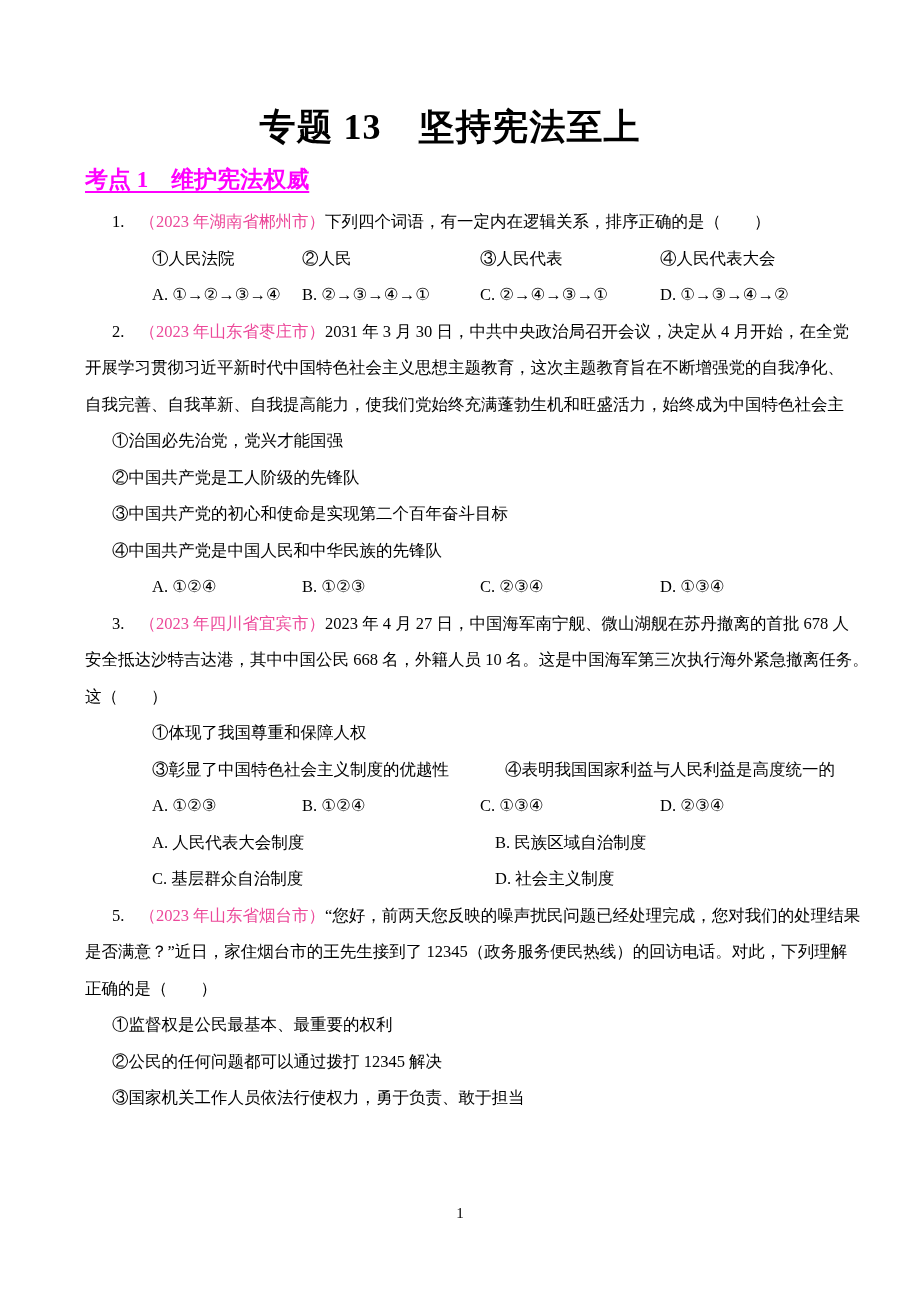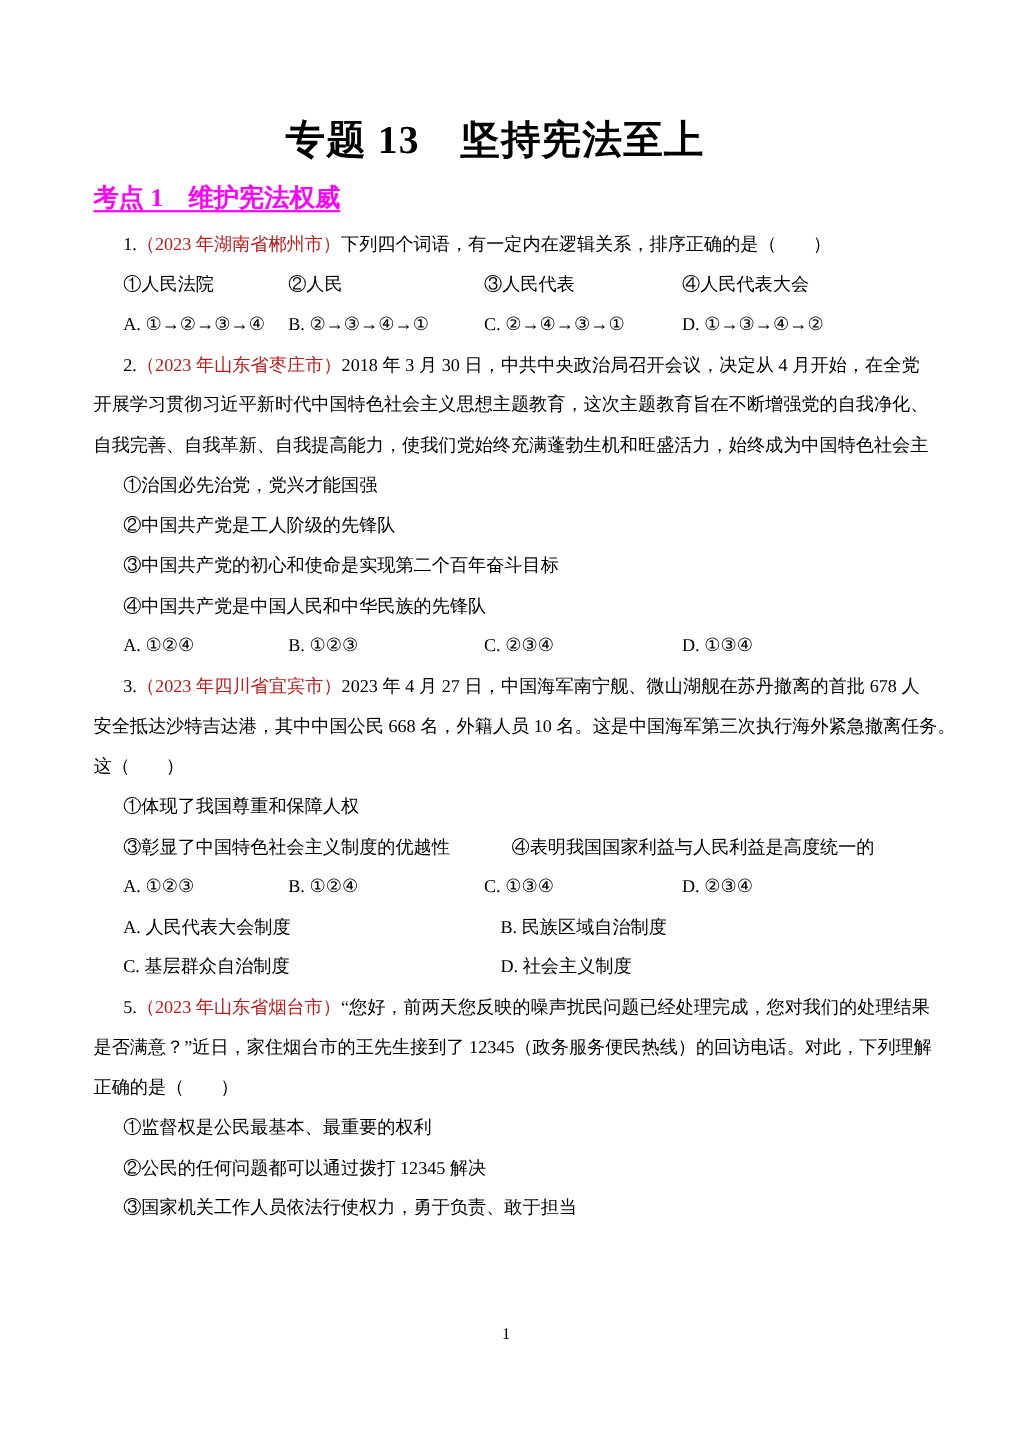--- a/index.html
+++ b/index.html
@@ -42,28 +42,28 @@
   }
   .line {
     position: relative;
     height: 36.5px;
     line-height: 36.5px;
     white-space: nowrap;
   }
   .first { text-indent: 27px; }
   .ind   { padding-left: 27px; }
   .just  { text-align: justify; text-align-last: justify; }
-  .row span { position: absolute; top: 0; }
+  .row span { position: absolute; top: 0; margin-left: 40px; }
   .c1 { left: 27px; }
   .c2 { left: 177px; }
   .c3 { left: 355px; }
   .c4 { left: 535px; }
   .c5 { left: 380px; }
   .c6 { left: 370px; }
-  .cite { color: #b91c1c; }
+  .cite { color: #ec4899; margin-left: 15px; }
   .page-number {
     position: absolute;
     top: 1203px; left: 0;
     width: 920px;
     text-align: center;
     font-size: 15px;
     line-height: 20px;
   }
 </style>
 </head>
@@ -87,21 +87,21 @@
       </div>
       <div class="line row">
         <span class="c1">A. ①→②→③→④</span>
         <span class="c2">B. ②→③→④→①</span>
         <span class="c3">C. ②→④→③→①</span>
         <span class="c4">D. ①→③→④→②</span>
       </div>
     </div>
 
     <div>
-      <div class="line first just"><span>2.</span><span class="cite">（2023 年山东省枣庄市）</span><span>2018 年 3 月 30 日，中共中央政治局召开会议，决定从 4 月开始，在全党</span></div>
+      <div class="line first just"><span>2.</span><span class="cite">（2023 年山东省枣庄市）</span><span>2031 年 3 月 30 日，中共中央政治局召开会议，决定从 4 月开始，在全党</span></div>
       <div class="line just">开展学习贯彻习近平新时代中国特色社会主义思想主题教育，这次主题教育旨在不断增强党的自我净化、</div>
       <div class="line just">自我完善、自我革新、自我提高能力，使我们党始终充满蓬勃生机和旺盛活力，始终成为中国特色社会主</div>
       <div class="line ind">①治国必先治党，党兴才能国强</div>
       <div class="line ind">②中国共产党是工人阶级的先锋队</div>
       <div class="line ind">③中国共产党的初心和使命是实现第二个百年奋斗目标</div>
       <div class="line ind">④中国共产党是中国人民和中华民族的先锋队</div>
       <div class="line row">
         <span class="c1">A. ①②④</span>
         <span class="c2">B. ①②③</span>
         <span class="c3">C. ②③④</span>

